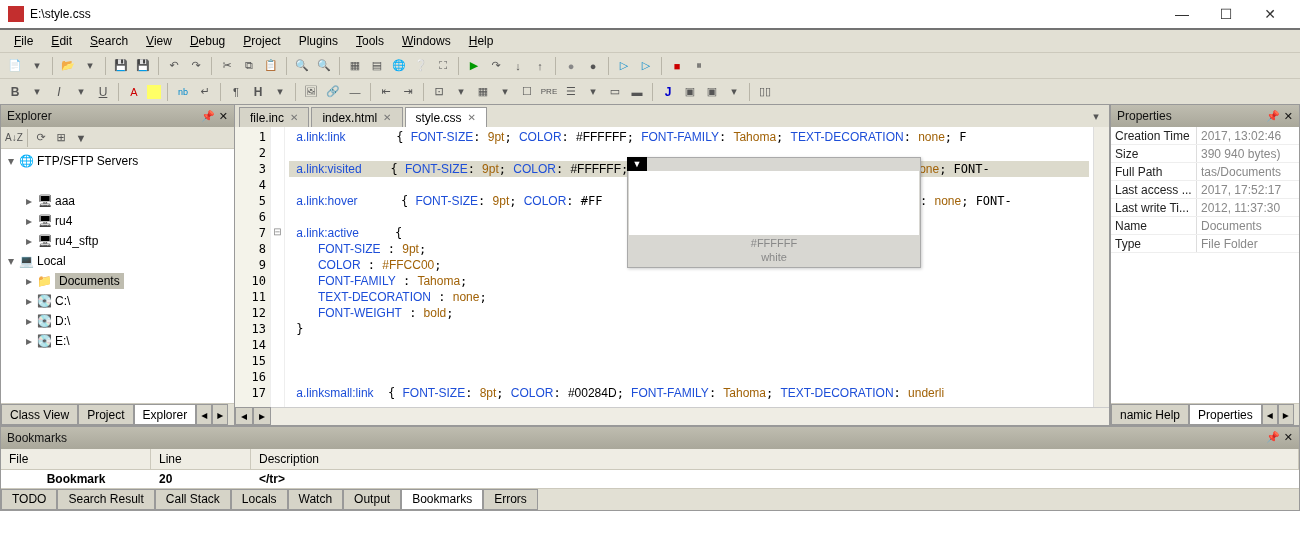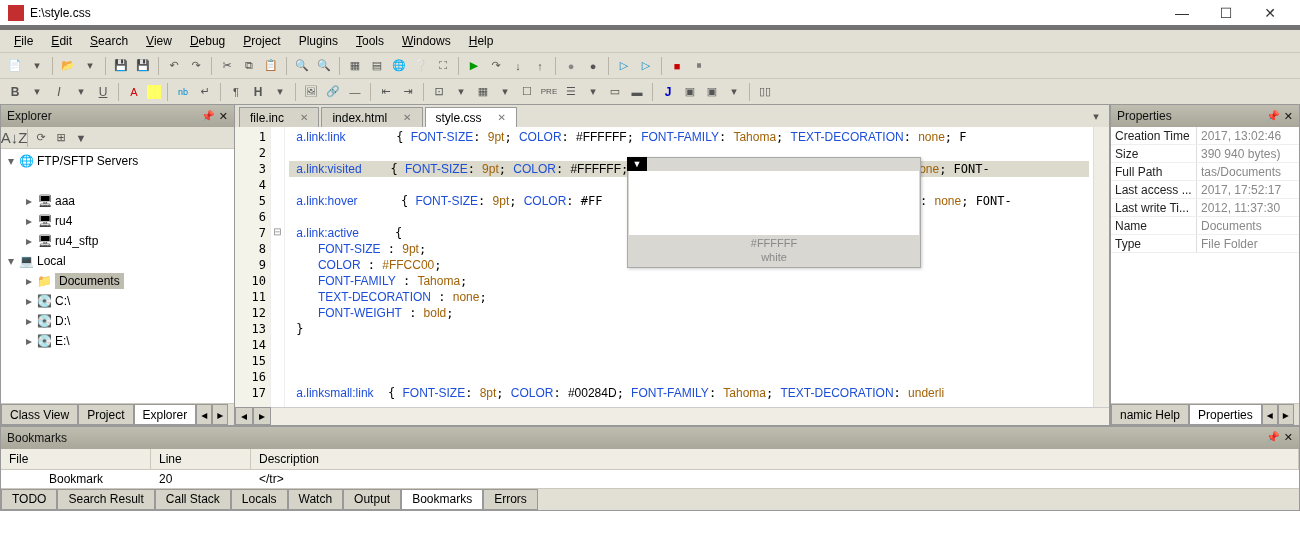--- a/index.html
+++ b/index.html
@@ -1,17 +1,17 @@
 <!DOCTYPE html>
 <html><head>
 <meta charset="utf-8">
 <style>
 * { box-sizing: border-box; margin: 0; padding: 0; font-family: "Segoe UI", Tahoma, sans-serif; font-size: 12px; }
 html, body { width: 1300px; height: 555px; overflow: hidden; background: #fff; }
-.titlebar { height: 30px; background: #fff; display: flex; align-items: center; padding: 0 8px; border-bottom: 5px solid #737373; }
+.titlebar { height: 30px; background: #fff; display: flex; align-items: center; padding: 0 8px; border-bottom: 2px solid #737373; }
 .titlebar .icon { width: 16px; height: 16px; background: #c32e2e; margin-right: 6px; }
 .titlebar .title { flex: 1; }
 .titlebar .winbtn { width: 44px; height: 28px; display: flex; align-items: center; justify-content: center; font-size: 14px; color: #333; }
 .menubar { height: 22px; background: #e2e0d4; display: flex; align-items: center; padding: 0 6px; gap: 2px; }
 .menubar span { padding: 2px 8px; }
 .menubar span u { text-decoration: underline; }
 .toolbar { height: 26px; background: #e2e0d4; border-top: 1px solid #ccc9bc; display: flex; align-items: center; padding: 0 6px; gap: 4px; }
 .tbtn { width: 18px; height: 18px; display: flex; align-items: center; justify-content: center; font-size: 11px; color: #555; border: 1px solid transparent; }
 .sep { width: 1px; height: 18px; background: #b8b5a8; margin: 0 2px; }
 .main { display: flex; height: 322px; }
@@ -24,21 +24,21 @@
 .tree-row { display: flex; align-items: center; height: 20px; padding-left: 4px; gap: 2px; }
 .tree-row .tw { width: 12px; text-align: center; color: #666; }
 .tree-row .ticon { width: 16px; height: 16px; display: flex; align-items: center; justify-content: center; font-size: 12px; }
 .tree-row.selected .lbl { background: #bfbdb0; padding: 1px 4px; }
 .explorer-tabs { height: 22px; background: #e2e0d4; display: flex; align-items: stretch; border-top: 1px solid #ccc9bc; }
 .etab { padding: 2px 8px; border: 1px solid #999; background: #d6d4c8; display: flex; align-items: center; }
 .etab.active { background: #fff; }
 .navbtn { width: 16px; display: flex; align-items: center; justify-content: center; background: #d6d4c8; border: 1px solid #999; }
 .editor { flex: 1; display: flex; flex-direction: column; border: 1px solid #999; border-left: none; }
 .edtabs { height: 22px; background: #e2e0d4; display: flex; align-items: stretch; padding: 2px 4px 0; gap: 2px; }
-.edtab { display: flex; align-items: center; padding: 0 10px; background: #d6d4c8; border: 1px solid #999; border-bottom: none; gap: 16px; }
+.edtab { display: flex; align-items: center; padding: 0 10px; background: #d6d4c8; border: 1px solid #999; border-bottom: none; gap: 6px; }
 .edtab.active { background: #fff; }
 .edtab .close { color: #777; font-size: 10px; }
 .edtabs .spacer { flex: 1; }
 .code-area { flex: 1; background: #fff; position: relative; display: flex; overflow: hidden; font-family: Consolas, monospace; }
 .gutter { width: 36px; background: #f4f3ea; border-right: 1px solid #eee; text-align: right; padding: 2px 4px 0 0; color: #000; }
 .gutter .ln { height: 16px; line-height: 16px; font-family: Consolas, monospace; font-size: 12px; }
 .fold { width: 14px; background: #fff; border-right: 1px solid #eee; }
 .fold .fm { height: 16px; display: flex; align-items: center; justify-content: center; font-size: 10px; color: #888; }
 .code { flex: 1; padding: 2px 4px; position: relative; }
 .cline { height: 16px; line-height: 16px; white-space: pre; font-family: Consolas, monospace; font-size: 12px; }
@@ -59,21 +59,21 @@
 .props-body { flex: 1; background: #fff; }
 .pg-section { background: #efede4; padding: 2px 6px; border-bottom: 1px solid #ddd; font-weight: normal; color: #444; }
 .pg-row { display: flex; height: 18px; border-bottom: 1px solid #eee; }
 .pg-row .k { width: 86px; padding: 2px 4px; color: #222; overflow: hidden; white-space: nowrap; border-right: 1px solid #ddd; }
 .pg-row .v { flex: 1; padding: 2px 4px; color: #888; overflow: hidden; white-space: nowrap; }
 .props-tabs { height: 22px; background: #e2e0d4; display: flex; border-top: 1px solid #ccc9bc; }
 .bookmarks { height: 85px; border: 1px solid #999; background: #e2e0d4; display: flex; flex-direction: column; }
 .bk-hdr { height: 22px; display: flex; border-bottom: 1px solid #ccc9bc; background: #efede4; }
 .bk-hdr div { padding: 3px 8px; border-right: 1px solid #ccc9bc; }
 .bk-body { flex: 1; background: #fff; }
-.bk-row { display: flex; height: 18px; }
+.bk-row { display: flex; height: 18px; font-weight: bold; }
 .bk-row div { padding: 2px 8px; }
 .bk-tabs { height: 22px; background: #e2e0d4; display: flex; border-top: 1px solid #ccc9bc; }
 .btab { padding: 2px 10px; border: 1px solid #999; background: #d6d4c8; }
 .btab.active { background: #fff; }
 </style>
 </head>
 <body>
 
 <div class="titlebar">
   <div class="icon"></div>
@@ -192,21 +192,21 @@
 <div class="main">
 
   <div class="explorer">
     <div class="panel-hdr">
       <span>Explorer</span>
       <span class="spacer"></span>
       <span class="pin">📌</span>
       <span class="pin">✕</span>
     </div>
     <div class="explorer-tb">
-      <div class="tbtn" style="font-size:15px">A↓Z</div>
+      <div class="tbtn" style="font-size:10px">A↓Z</div>
       <div class="sep"></div>
       <div class="tbtn">⟳</div>
       <div class="tbtn">⊞</div>
       <div class="tbtn">▼</div>
     </div>
     <div class="tree" id="tree">
         <div class="tree-row" style="padding-left: 4px;">
           <span class="tw">▾</span>
           <span class="ticon">🌐</span>
           <span class="lbl">FTP/SFTP Servers</span>

